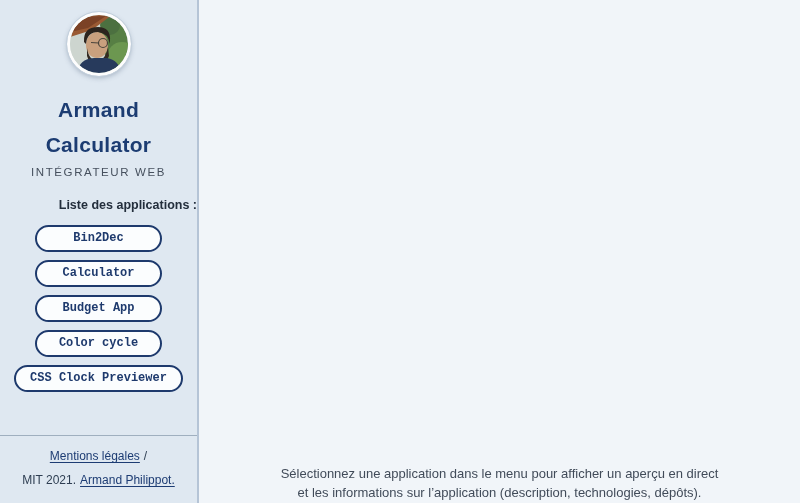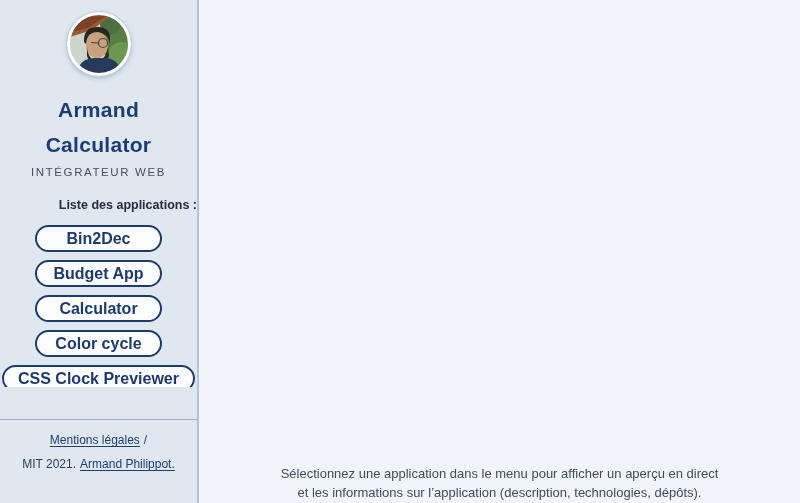--- a/index.html
+++ b/index.html
@@ -70,32 +70,32 @@
   .app-list li { margin: 0 auto 8px; }
   .app-btn {
     display: inline-block;
     min-width: 127px;
     height: 27px;
     padding: 0 14px;
     border: 2px solid #1e3a6d;
     border-radius: 14px;
     background: #fbfdfe;
     color: #1e3a6d;
-    font-family: Liberation Sans, sans-serif;
-    font-size: 16px;
+    font-family: Liberation Mono, monospace;
+    font-size: 12px;
     font-weight: bold;
     line-height: 23px;
     cursor: pointer;
   }
 
   
   .sidebar-footer {
     flex: none;
     border-top: 1px solid #9fafbf;
-    padding: 13px 8px 32px;
+    padding: 13px 8px 16px;
     text-align: center;
     font-size: 12px;
     color: #2e3e52;
     margin-top: 32px;
   }
   .sidebar-footer p { margin: 0 0 10px; }
   .sidebar-footer p:last-child { margin-bottom: 0; }
   .sidebar-footer a {
     color: #1d3c73;
     text-decoration: underline;
@@ -158,22 +158,22 @@
         <span>Armand</span>
         <span>Calculator</span>
       </h1>
 
       <p class="job-title">INTÉGRATEUR WEB</p>
 
       <p class="list-label">Liste des applications :</p>
 
       <ul class="app-list">
           <li><button class="app-btn">Bin2Dec</button></li>
+          <li><button class="app-btn">Calculator</button></li>
           <li><button class="app-btn">Budget App</button></li>
-          <li><button class="app-btn">Calculator</button></li>
           <li><button class="app-btn">Color cycle</button></li>
           <li><button class="app-btn">CSS Clock Previewer</button></li>
         </ul>
 
     </div>
 
     <footer class="sidebar-footer">
       <p>
         <a href="#">Mentions légales</a><span class="sep">/</span>
       </p>

